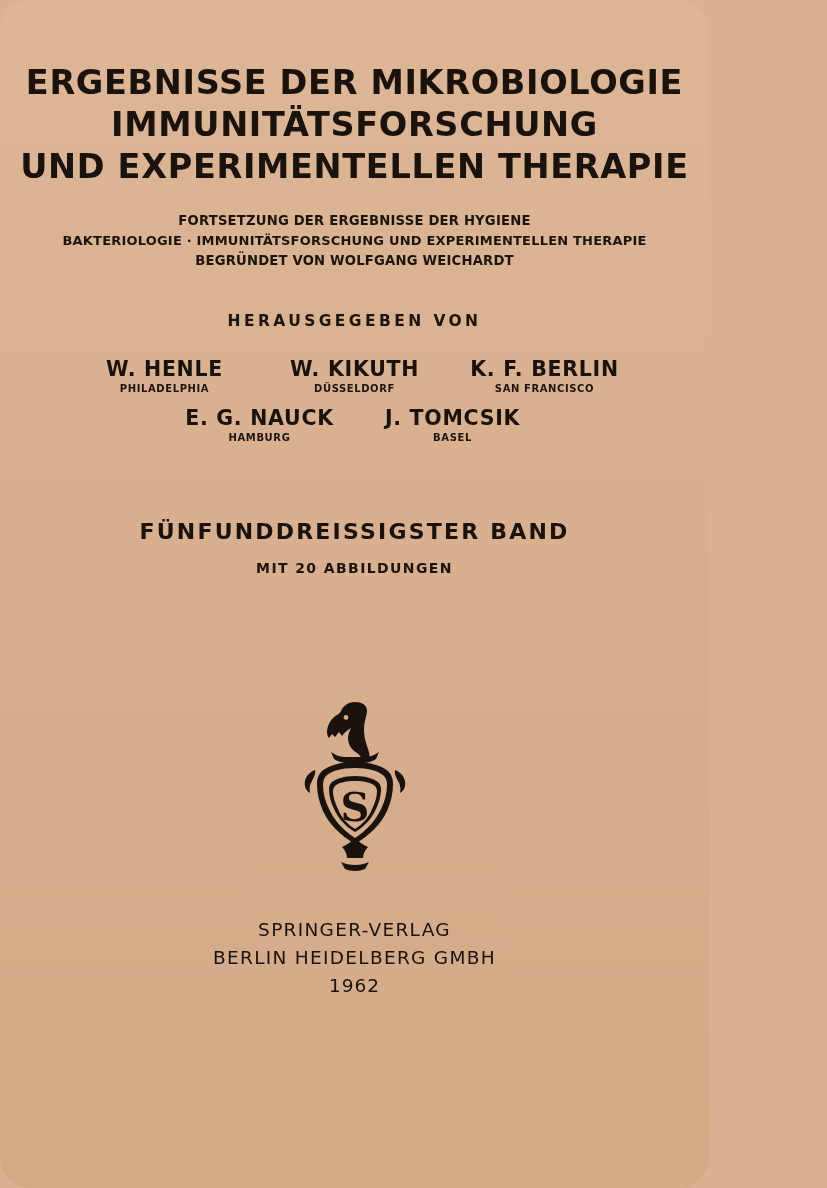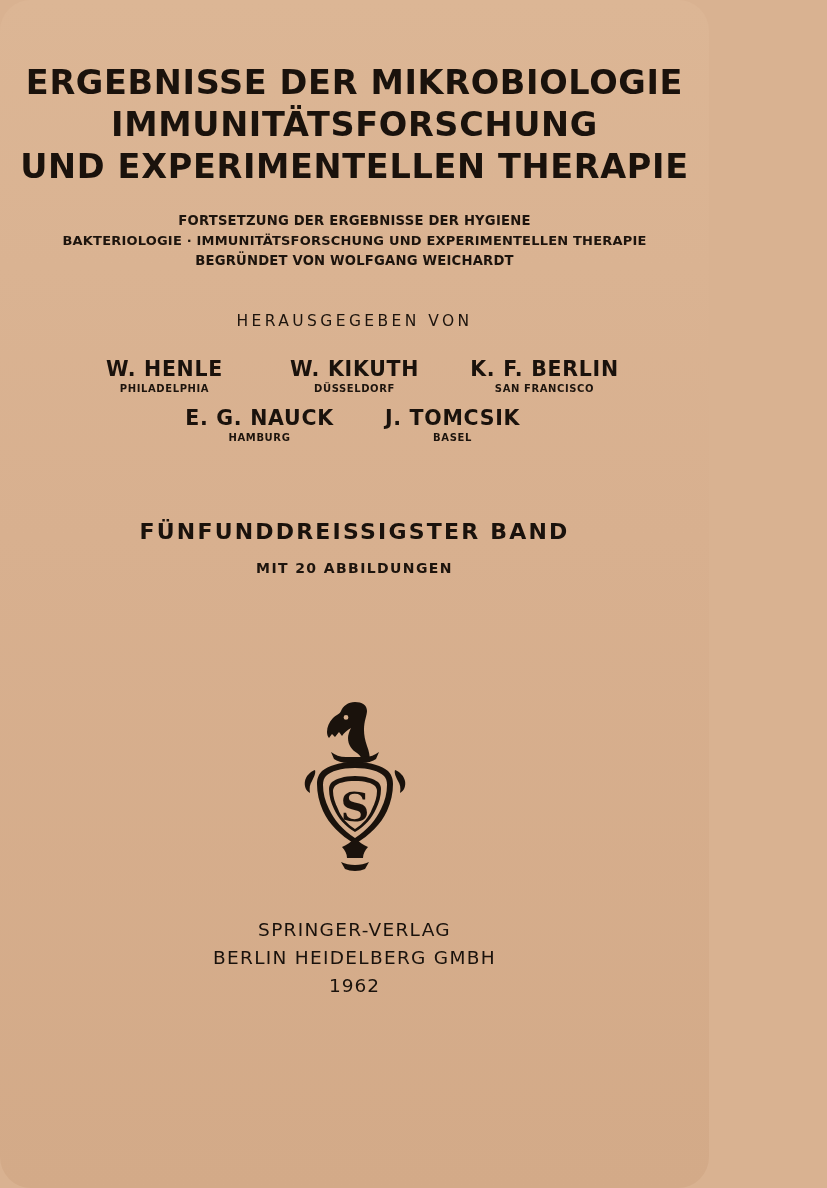--- a/index.html
+++ b/index.html
@@ -56,21 +56,21 @@
     font-size: 13.2px;
     letter-spacing: 0.015em;
     color: #1d140d;
   }
   .subtitle-line.narrow { font-size: 13px; }
 
   
   .hrsg {
     margin-top: 40px;
     font-family: "DejaVu Sans", sans-serif;
-    font-weight: normal;
+    font-weight: bold;
     font-size: 15.5px;
     letter-spacing: 0.22em;
     color: #1d140d;
   }
 
   
   .editors-row {
     margin-top: 27px;
     display: flex;
     justify-content: center;

